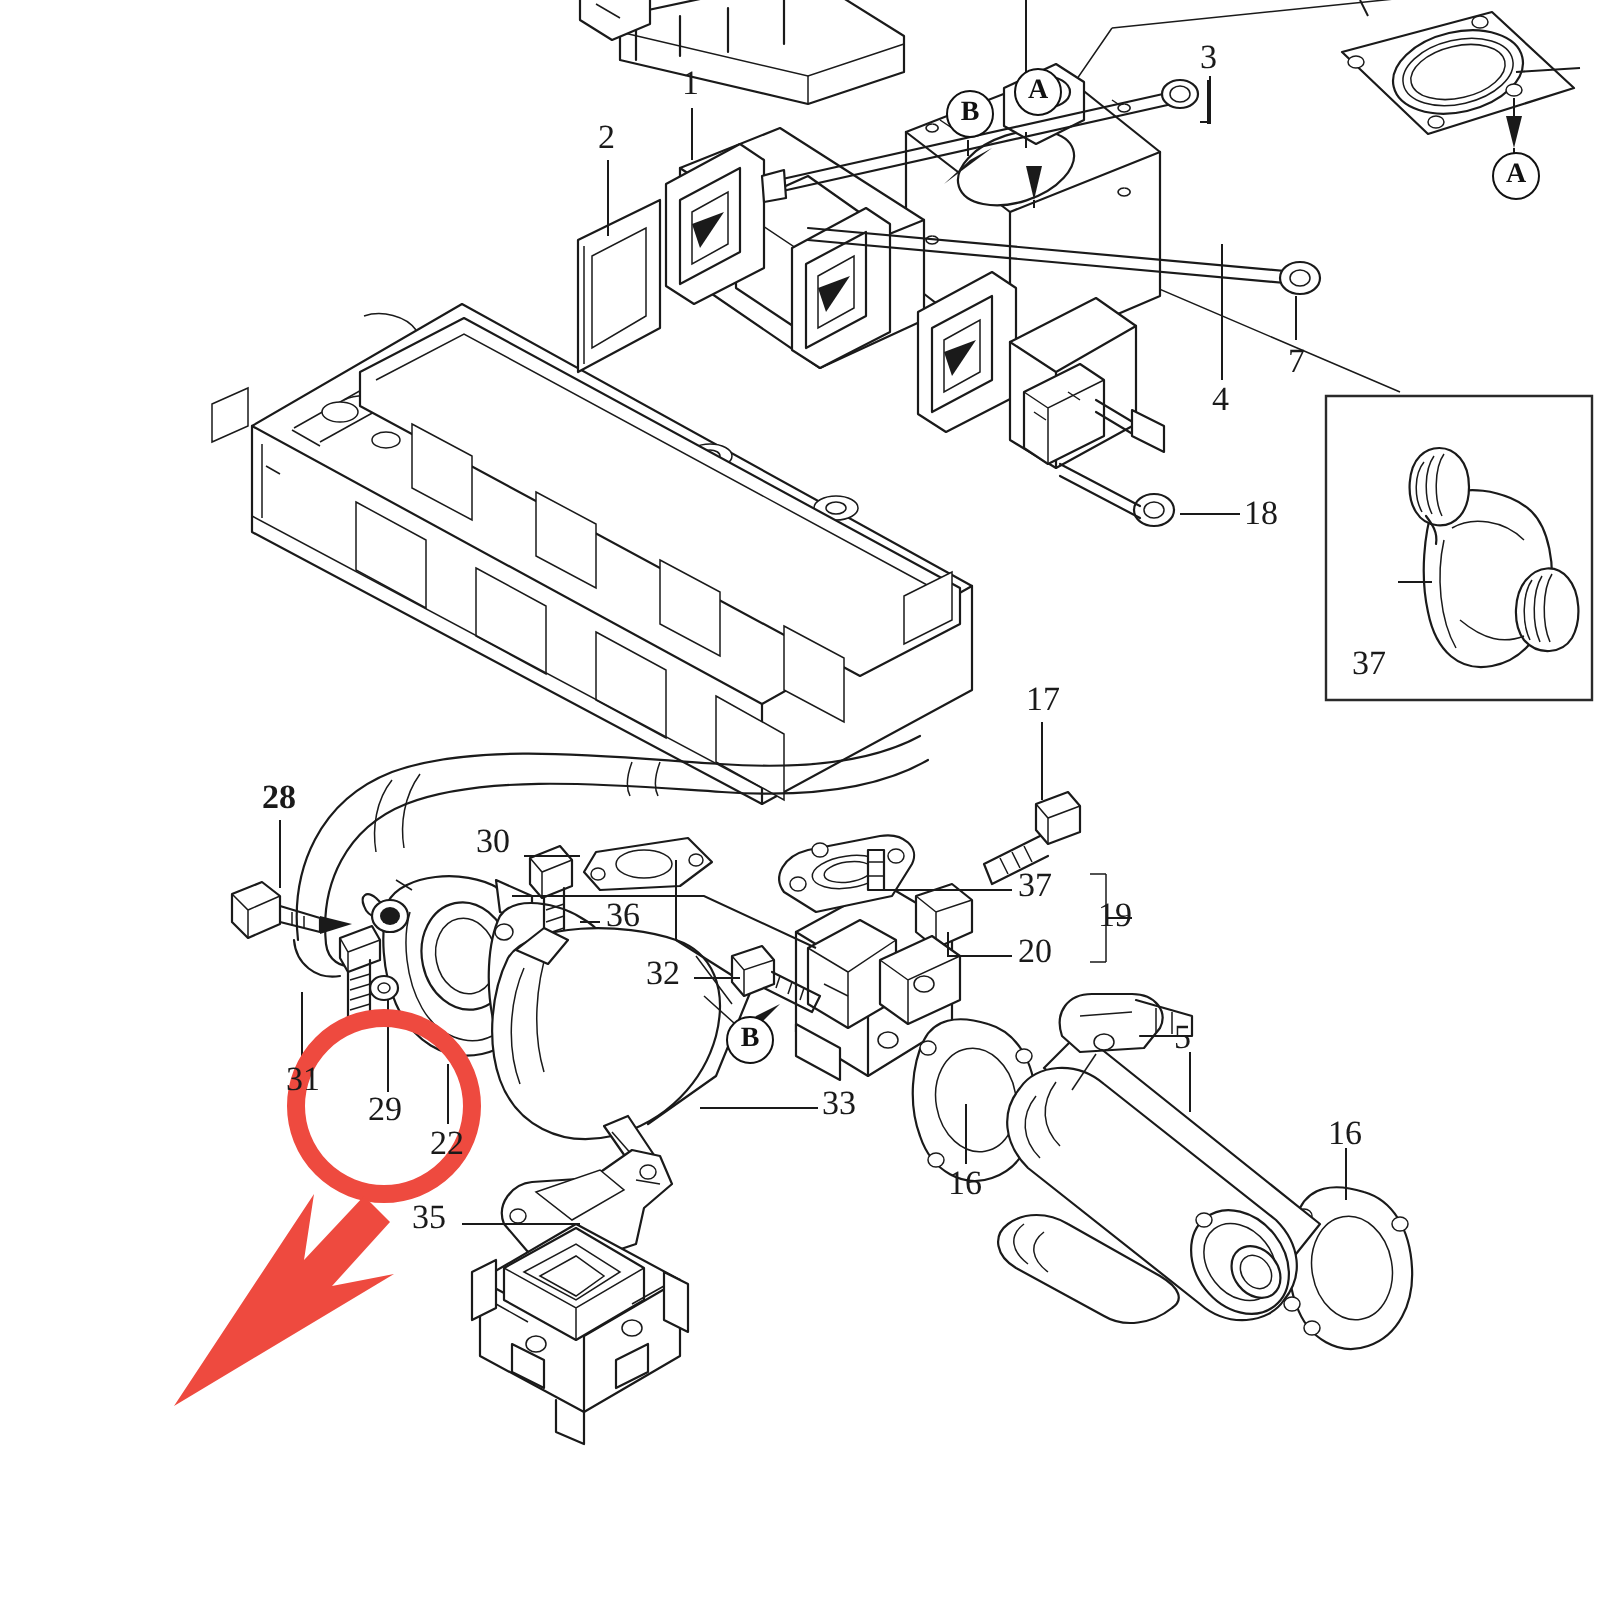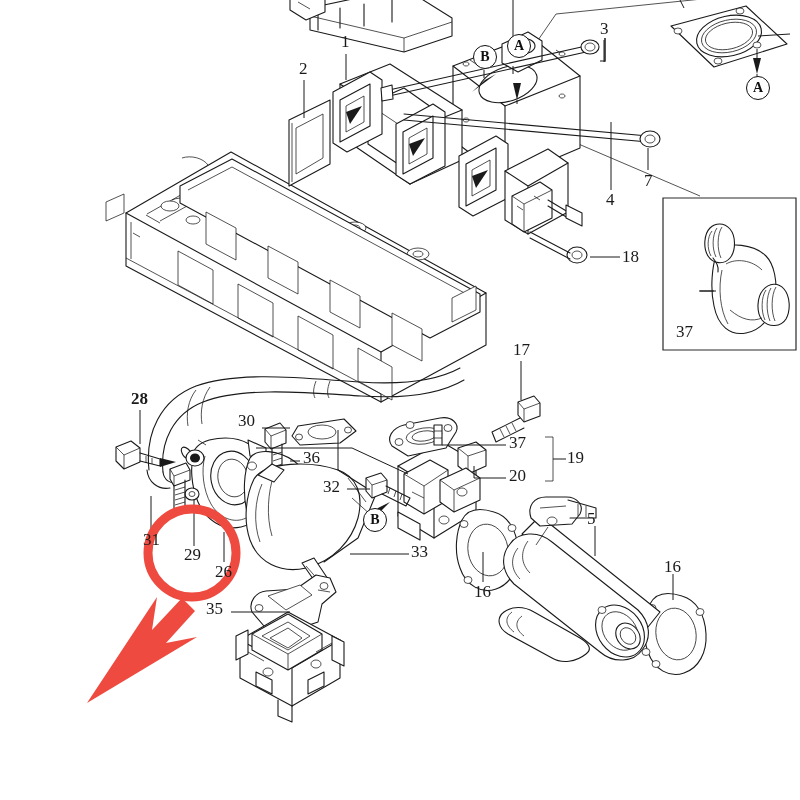--- a/index.html
+++ b/index.html
@@ -486,26 +486,26 @@
   <div class="lbl" style="left:606px;top:191px;">4</div>
   <div class="lbl" style="left:644px;top:172px;">7</div>
   <div class="lbl" style="left:622px;top:248px;">18</div>
   <div class="lbl" style="left:676px;top:283px;margin-top:40px;">37</div>
   <div class="lbl" style="left:513px;top:341px;">17</div>
   <div class="lbl" style="left:131px;top:390px;font-weight:bold;">28</div>
   <div class="lbl" style="left:238px;top:412px;font-family:Liberation Serif, serif;">30</div>
   <div class="lbl" style="left:303px;top:449px;">36</div>
   <div class="lbl" style="left:509px;top:434px;">37</div>
   <div class="lbl" style="left:509px;top:467px;">20</div>
-  <div class="lbl" style="left:567px;top:449px;">19</div>
+  <div class="lbl" style="left:549px;top:449px;">19</div>
   <div class="lbl" style="left:323px;top:478px;">32</div>
   <div class="lbl" style="left:587px;top:510px;">5</div>
   <div class="lbl" style="left:143px;top:531px;">31</div>
   <div class="lbl" style="left:184px;top:546px;">29</div>
-  <div class="lbl" style="left:215px;top:563px;">26</div>
+  <div class="lbl" style="left:215px;top:563px;">22</div>
   <div class="lbl" style="left:411px;top:543px;">33</div>
   <div class="lbl" style="left:474px;top:583px;">16</div>
   <div class="lbl" style="left:664px;top:558px;">16</div>
   <div class="lbl" style="left:206px;top:600px;">35</div>
 
   <div class="refmark" style="left:473px;top:45px;">B</div>
   <div class="refmark" style="left:507px;top:34px;">A</div>
   <div class="refmark" style="left:746px;top:76px;">A</div>
   <div class="refmark" style="left:363px;top:508px;">B</div>
 

